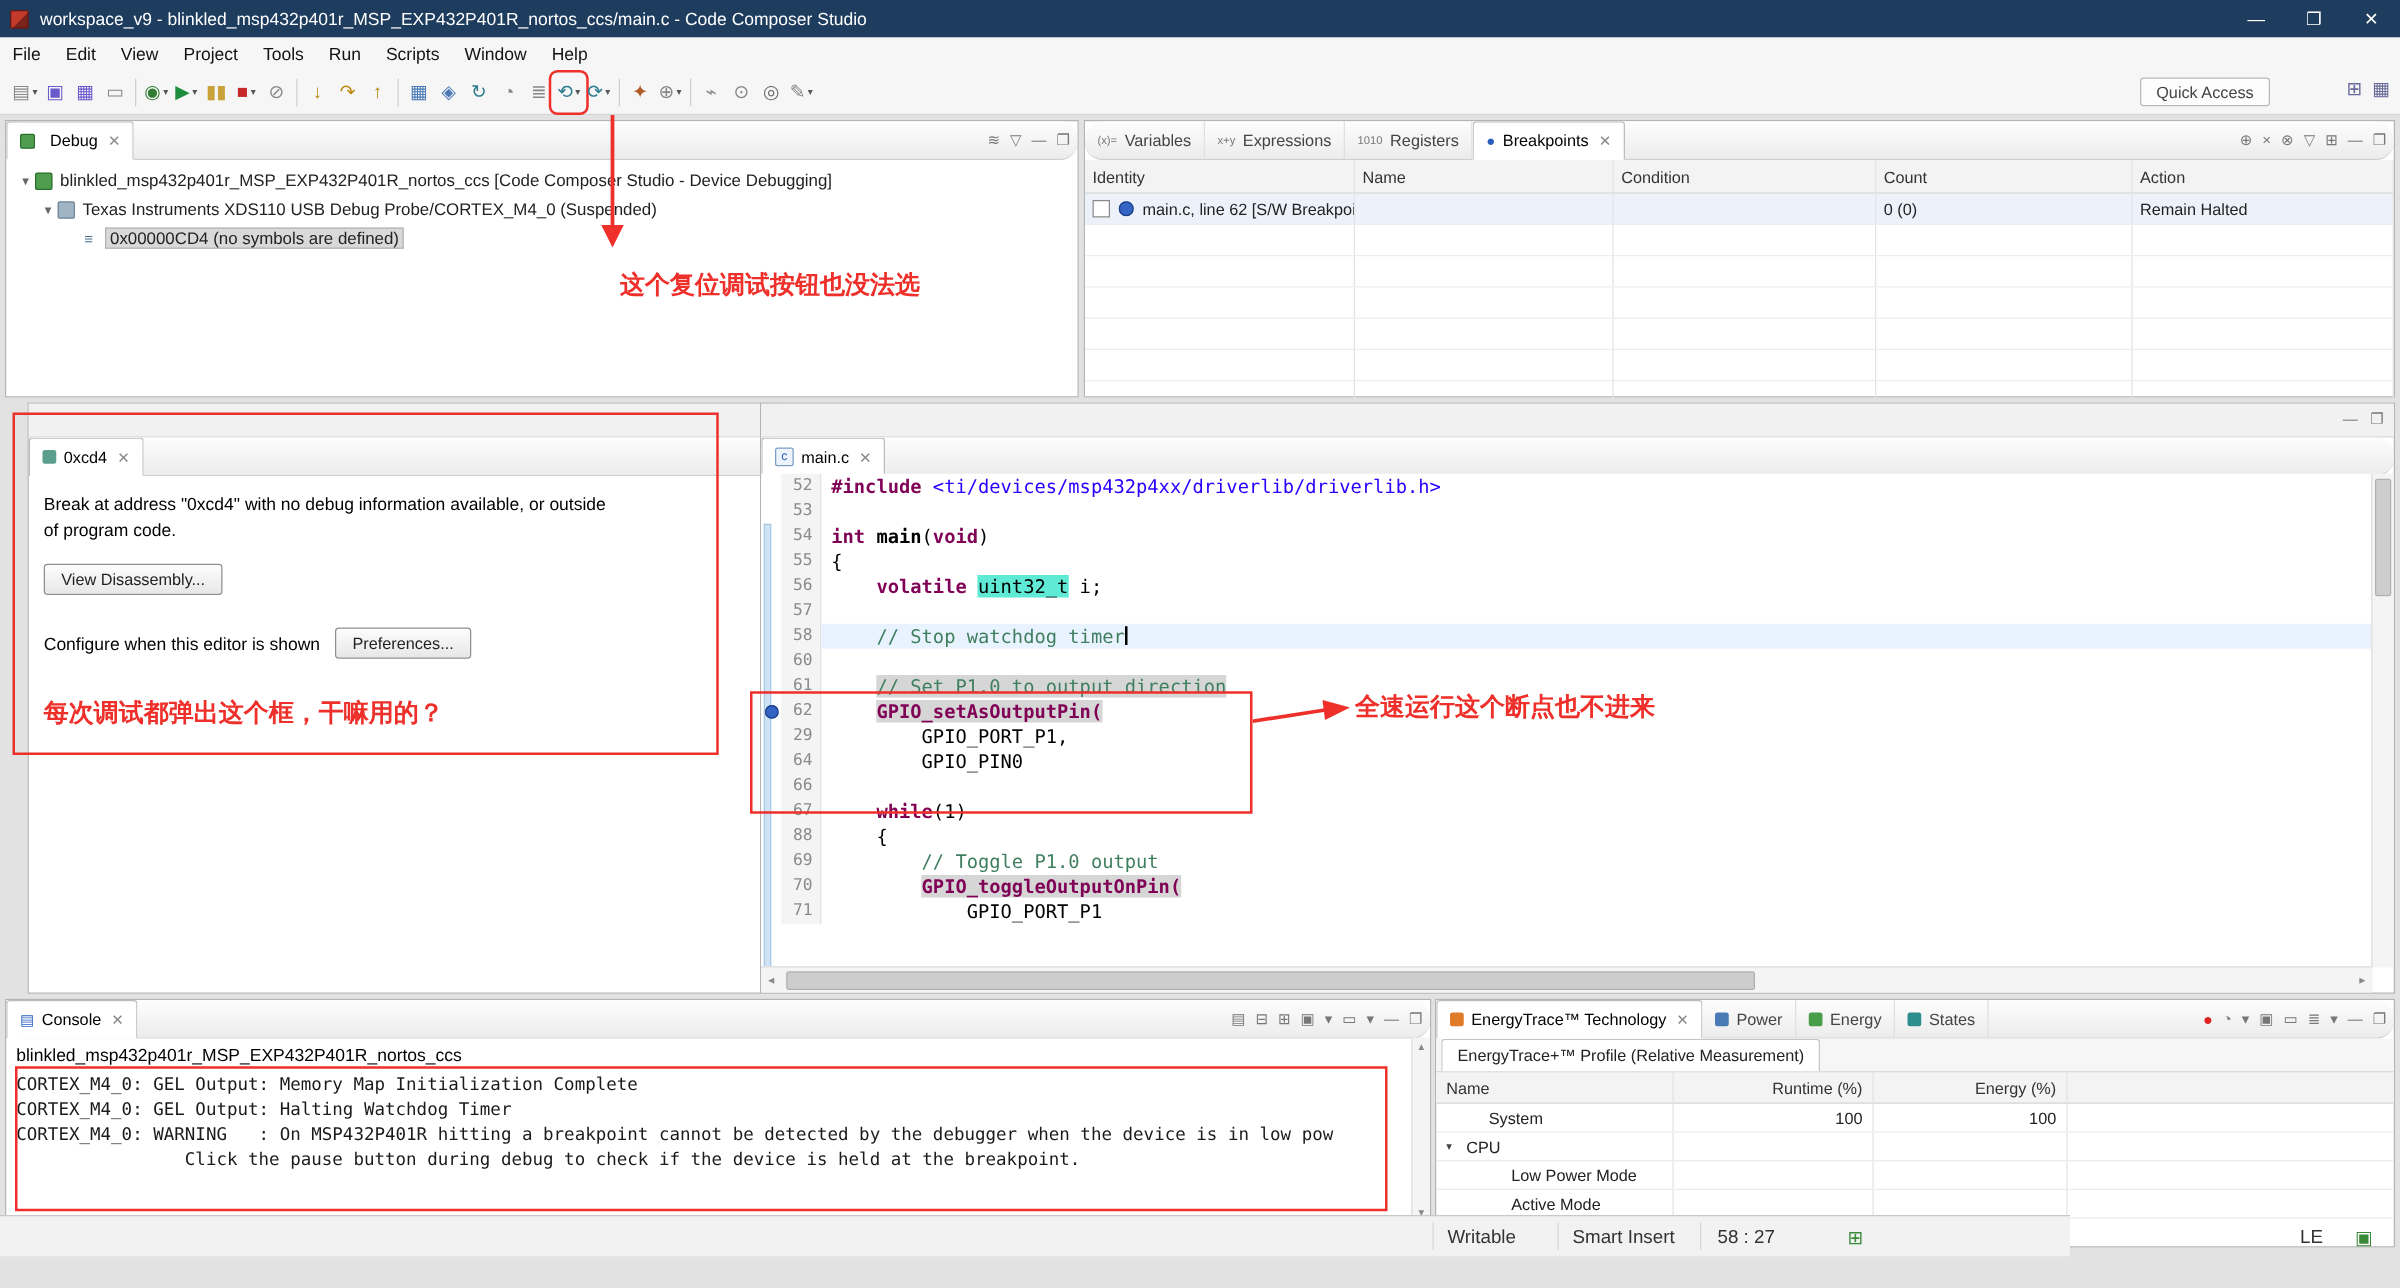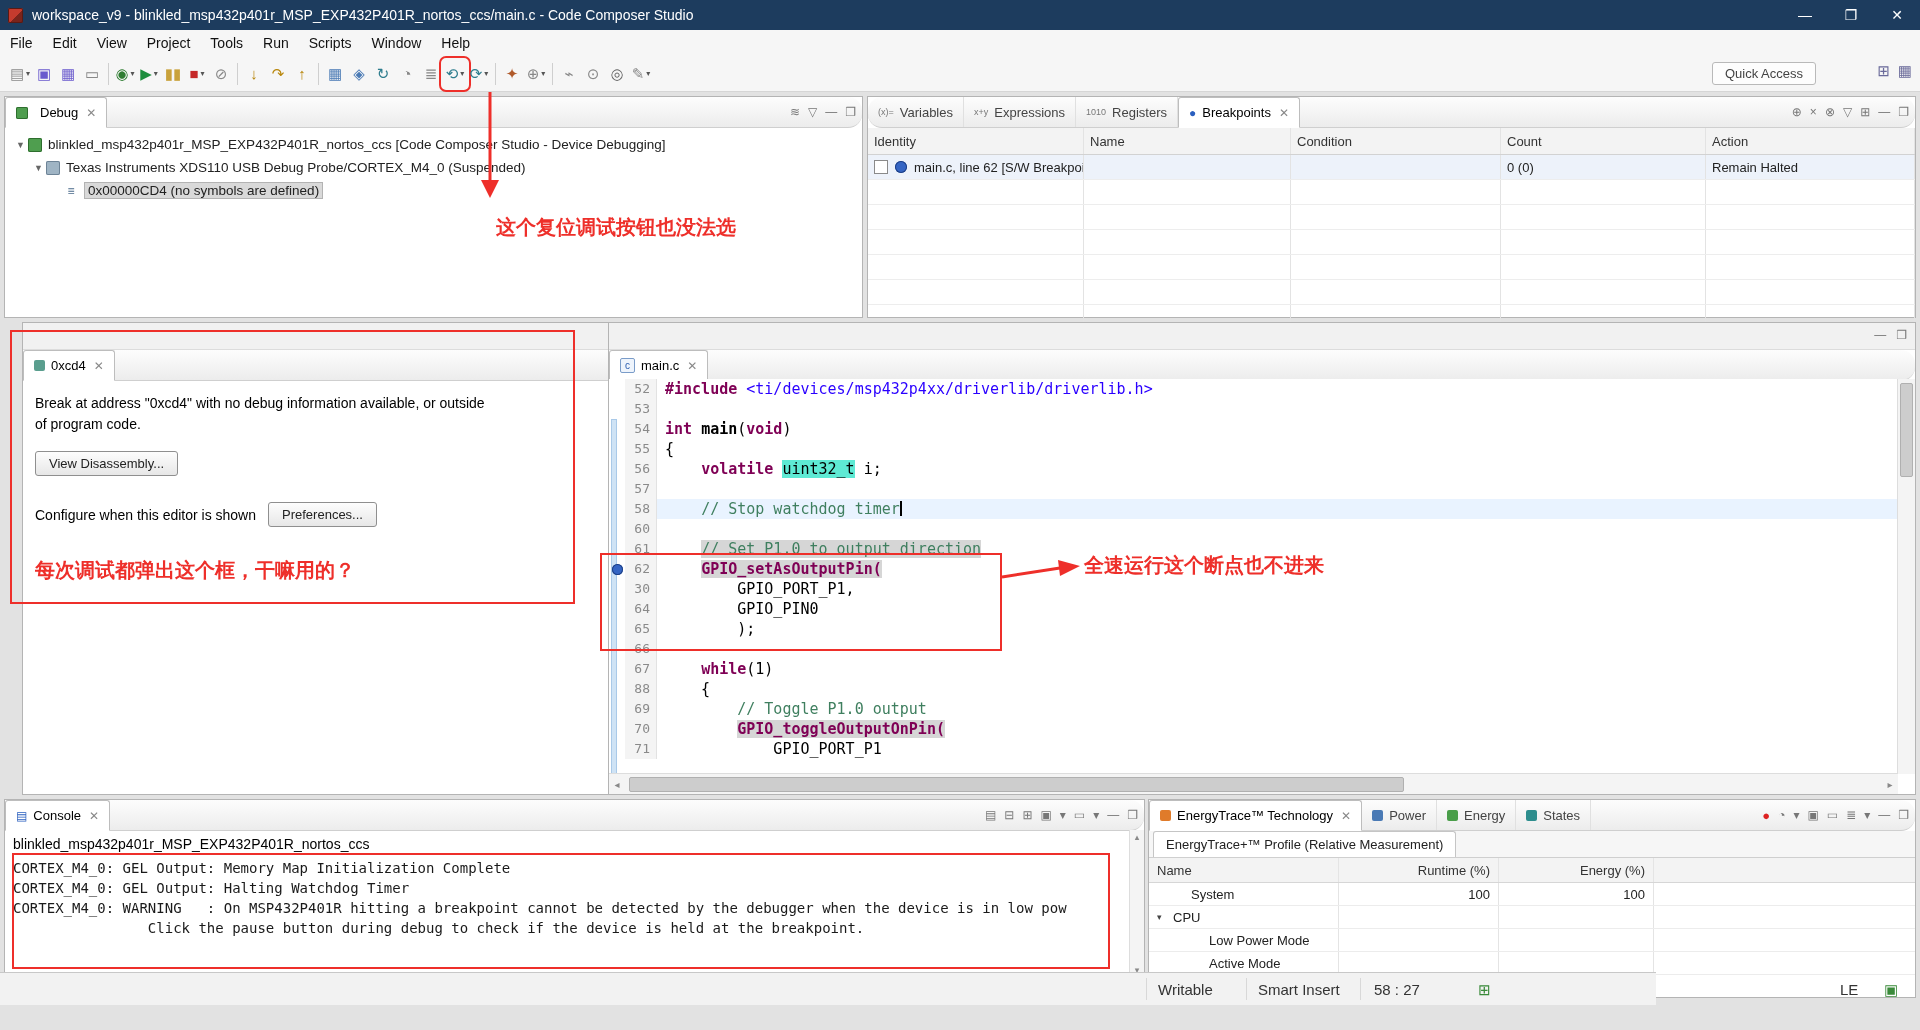--- a/index.html
+++ b/index.html
@@ -429,23 +429,22 @@
   <div class="ed-line"><span class="ed-ann"></span><span class="ed-num">52</span><span class="ed-code"><span class="tk-pp">#include </span><span class="tk-inc">&lt;ti/devices/msp432p4xx/driverlib/driverlib.h&gt;</span></span></div>
       <div class="ed-line"><span class="ed-ann"></span><span class="ed-num">53</span><span class="ed-code"></span></div>
       <div class="ed-line"><span class="ed-ann"></span><span class="ed-num">54</span><span class="ed-code"><span class="tk-kw">int</span><span class="tk-pl"> </span><span class="tk-b">main</span><span class="tk-pl">(</span><span class="tk-kw">void</span><span class="tk-pl">)</span></span></div>
       <div class="ed-line"><span class="ed-ann"></span><span class="ed-num">55</span><span class="ed-code"><span class="tk-pl">{</span></span></div>
       <div class="ed-line"><span class="ed-ann"></span><span class="ed-num">56</span><span class="ed-code"><span class="tk-pl">    </span><span class="tk-kw">volatile</span><span class="tk-pl"> </span><span class="tk-hl">uint32_t</span><span class="tk-pl"> i;</span></span></div>
       <div class="ed-line"><span class="ed-ann"></span><span class="ed-num">57</span><span class="ed-code"></span></div>
       <div class="ed-line current"><span class="ed-ann"></span><span class="ed-num">58</span><span class="ed-code"><span class="tk-pl">    </span><span class="tk-com">// Stop watchdog timer</span><span class="caret"></span></span></div>
       <div class="ed-line"><span class="ed-ann"></span><span class="ed-num">60</span><span class="ed-code"></span></div>
       <div class="ed-line"><span class="ed-ann"></span><span class="ed-num">61</span><span class="ed-code"><span class="tk-pl">    </span><span class="tk-comh">// Set P1.0 to output direction</span></span></div>
       <div class="ed-line"><span class="ed-ann"><span class="bp-marker"></span></span><span class="ed-num">62</span><span class="ed-code"><span class="tk-pl">    </span><span class="tk-fnh">GPIO_setAsOutputPin(</span></span></div>
-      <div class="ed-line"><span class="ed-ann"></span><span class="ed-num">30</span><span class="ed-code"><span class="tk-pl">        GPIO_PORT_P1,</span></span></div>
+      <div class="ed-line"><span class="ed-ann"></span><span class="ed-num">29</span><span class="ed-code"><span class="tk-pl">        GPIO_PORT_P1,</span></span></div>
       <div class="ed-line"><span class="ed-ann"></span><span class="ed-num">64</span><span class="ed-code"><span class="tk-pl">        GPIO_PIN0</span></span></div>
-      <div class="ed-line"><span class="ed-ann"></span><span class="ed-num">65</span><span class="ed-code"><span class="tk-pl">        );</span></span></div>
       <div class="ed-line"><span class="ed-ann"></span><span class="ed-num">66</span><span class="ed-code"></span></div>
       <div class="ed-line"><span class="ed-ann"></span><span class="ed-num">67</span><span class="ed-code"><span class="tk-pl">    </span><span class="tk-kw">while</span><span class="tk-pl">(1)</span></span></div>
       <div class="ed-line"><span class="ed-ann"></span><span class="ed-num">88</span><span class="ed-code"><span class="tk-pl">    {</span></span></div>
       <div class="ed-line"><span class="ed-ann"></span><span class="ed-num">69</span><span class="ed-code"><span class="tk-pl">        </span><span class="tk-com">// Toggle P1.0 output</span></span></div>
       <div class="ed-line"><span class="ed-ann"></span><span class="ed-num">70</span><span class="ed-code"><span class="tk-pl">        </span><span class="tk-fnh">GPIO_toggleOutputOnPin(</span></span></div>
       <div class="ed-line"><span class="ed-ann"></span><span class="ed-num">71</span><span class="ed-code"><span class="tk-pl">            GPIO_PORT_P1</span></span></div>
     </div>
   <div class="vscroll">
       <div class="vthumb"></div>
     </div>

